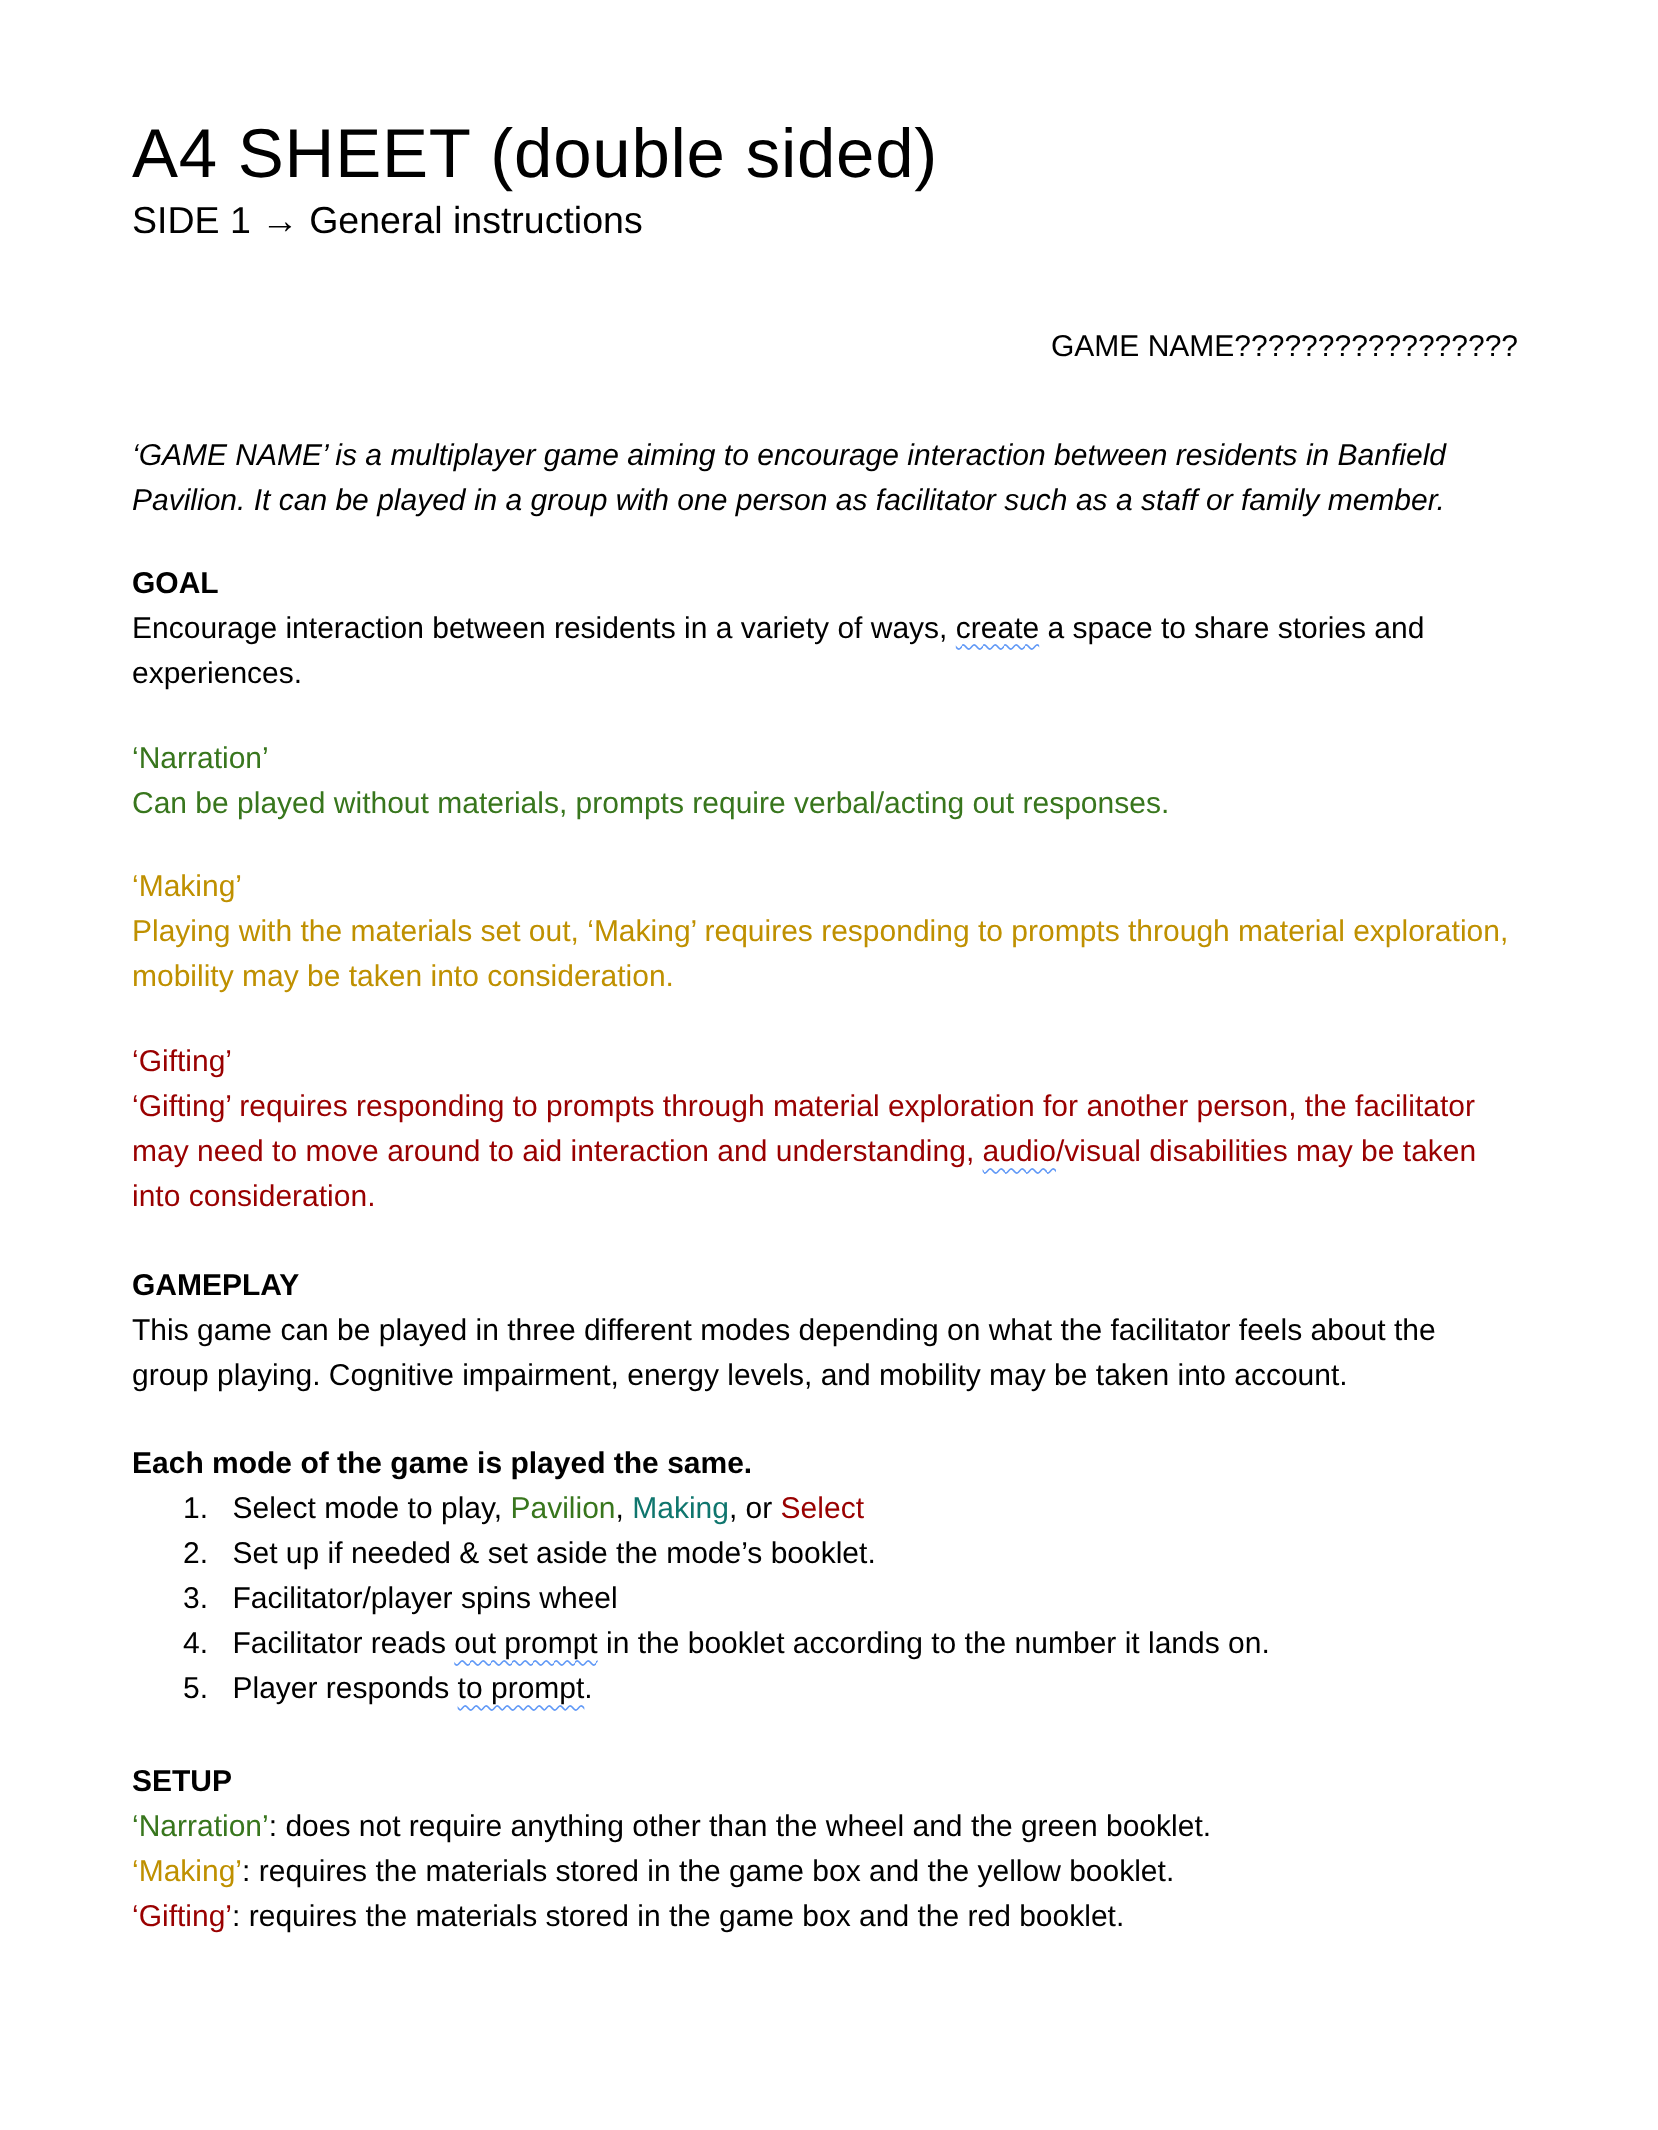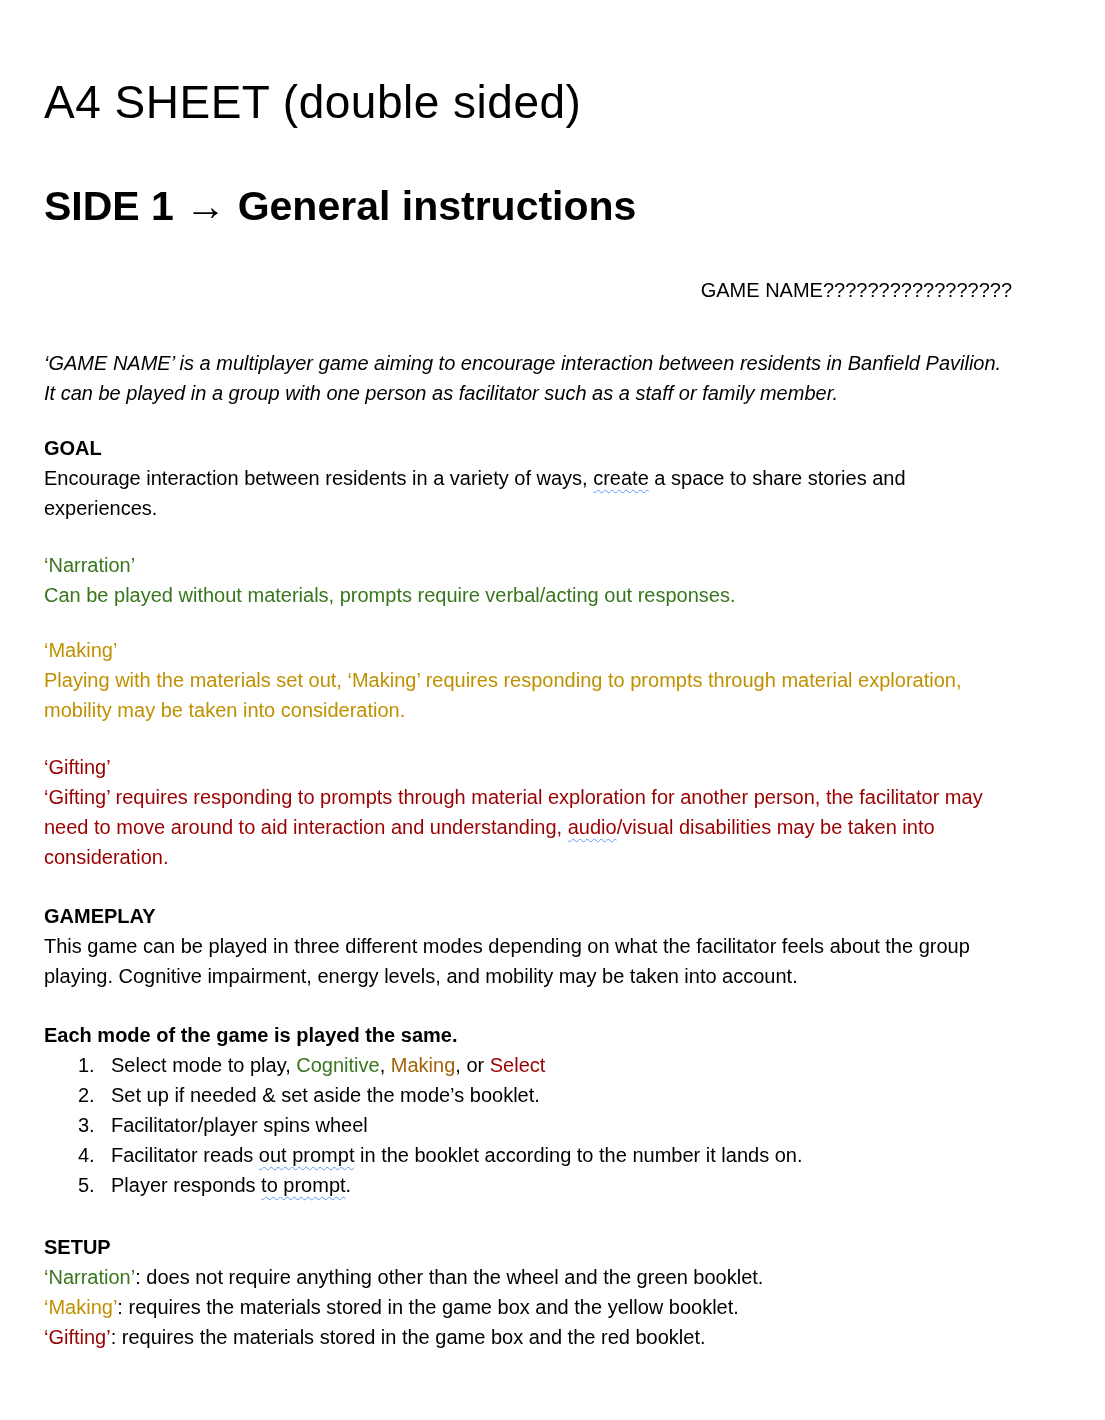--- a/index.html
+++ b/index.html
@@ -6,33 +6,32 @@
   body {
     width:1105px; height:1420px;
     background:#ffffff;
     color:#000000;
     font-family:"Liberation Sans", sans-serif;
     overflow:hidden;
   }
   .page {
     box-sizing:border-box;
     width:1105px; height:1296px;
-    padding:76px 93px 0 44px;
+    padding:76px 93px 0 88px;
   }
   .doc-title {
     font-size:46px;
     line-height:52px;
     font-weight:400;
     letter-spacing:0.5px;
   }
   .doc-h1 {
-    font-size:41px;
+    font-size:25px;
     line-height:38px;
-    font-weight:700;
-    margin-top:59px;
+    font-weight:400;
   }
   p {
     font-size:20px;
     line-height:30px;
     margin:0;
   }
   .b { font-weight:700; }
   .game-name { margin-top:50px;text-align:right; }
   .intro     { margin-top:43px;font-style:italic; }
   .goal      { margin-top:25px; }
@@ -79,21 +78,21 @@
   <p class="gifting" style="color: rgb(153, 0, 0);"><span>‘Gifting’</span><br><span>‘Gifting’ requires responding to prompts through material exploration for another person, the facilitator may need to move around to aid interaction and understanding, </span><span class="sq">audio</span><span>/visual disabilities may be taken into consideration.</span></p>
 
   <p class="gameplay"><span class="b">GAMEPLAY</span><br><span>This game can be played in three different modes depending on what the facilitator feels about the group playing. Cognitive impairment, energy levels, and mobility may be taken into account.</span></p>
 
   <p class="modes-heading b">Each mode of the game is played the same.</p>
 
   <div class="steps">
 
     <div class="step">
         <span class="step-num">1.</span>
-        <span><span>Select mode to play, </span><span style="color: rgb(56, 118, 29);">Cognitive</span><span>, </span><span style="color: #a16207; text-align: right;">Making</span><span>, or </span><span style="color: rgb(153, 0, 0);">Select</span></span>
+        <span><span>Select mode to play, </span><span style="color: rgb(56, 118, 29);">Pavilion</span><span>, </span><span style="color: #0f766e; text-align: right;">Making</span><span>, or </span><span style="color: rgb(153, 0, 0);">Select</span></span>
       </div>
 
     <div class="step">
         <span class="step-num">2.</span>
         <span>Set up if needed &amp; set aside the mode’s booklet.</span>
       </div>
 
     <div class="step">
         <span class="step-num">3.</span>
         <span>Facilitator/player spins wheel</span>

